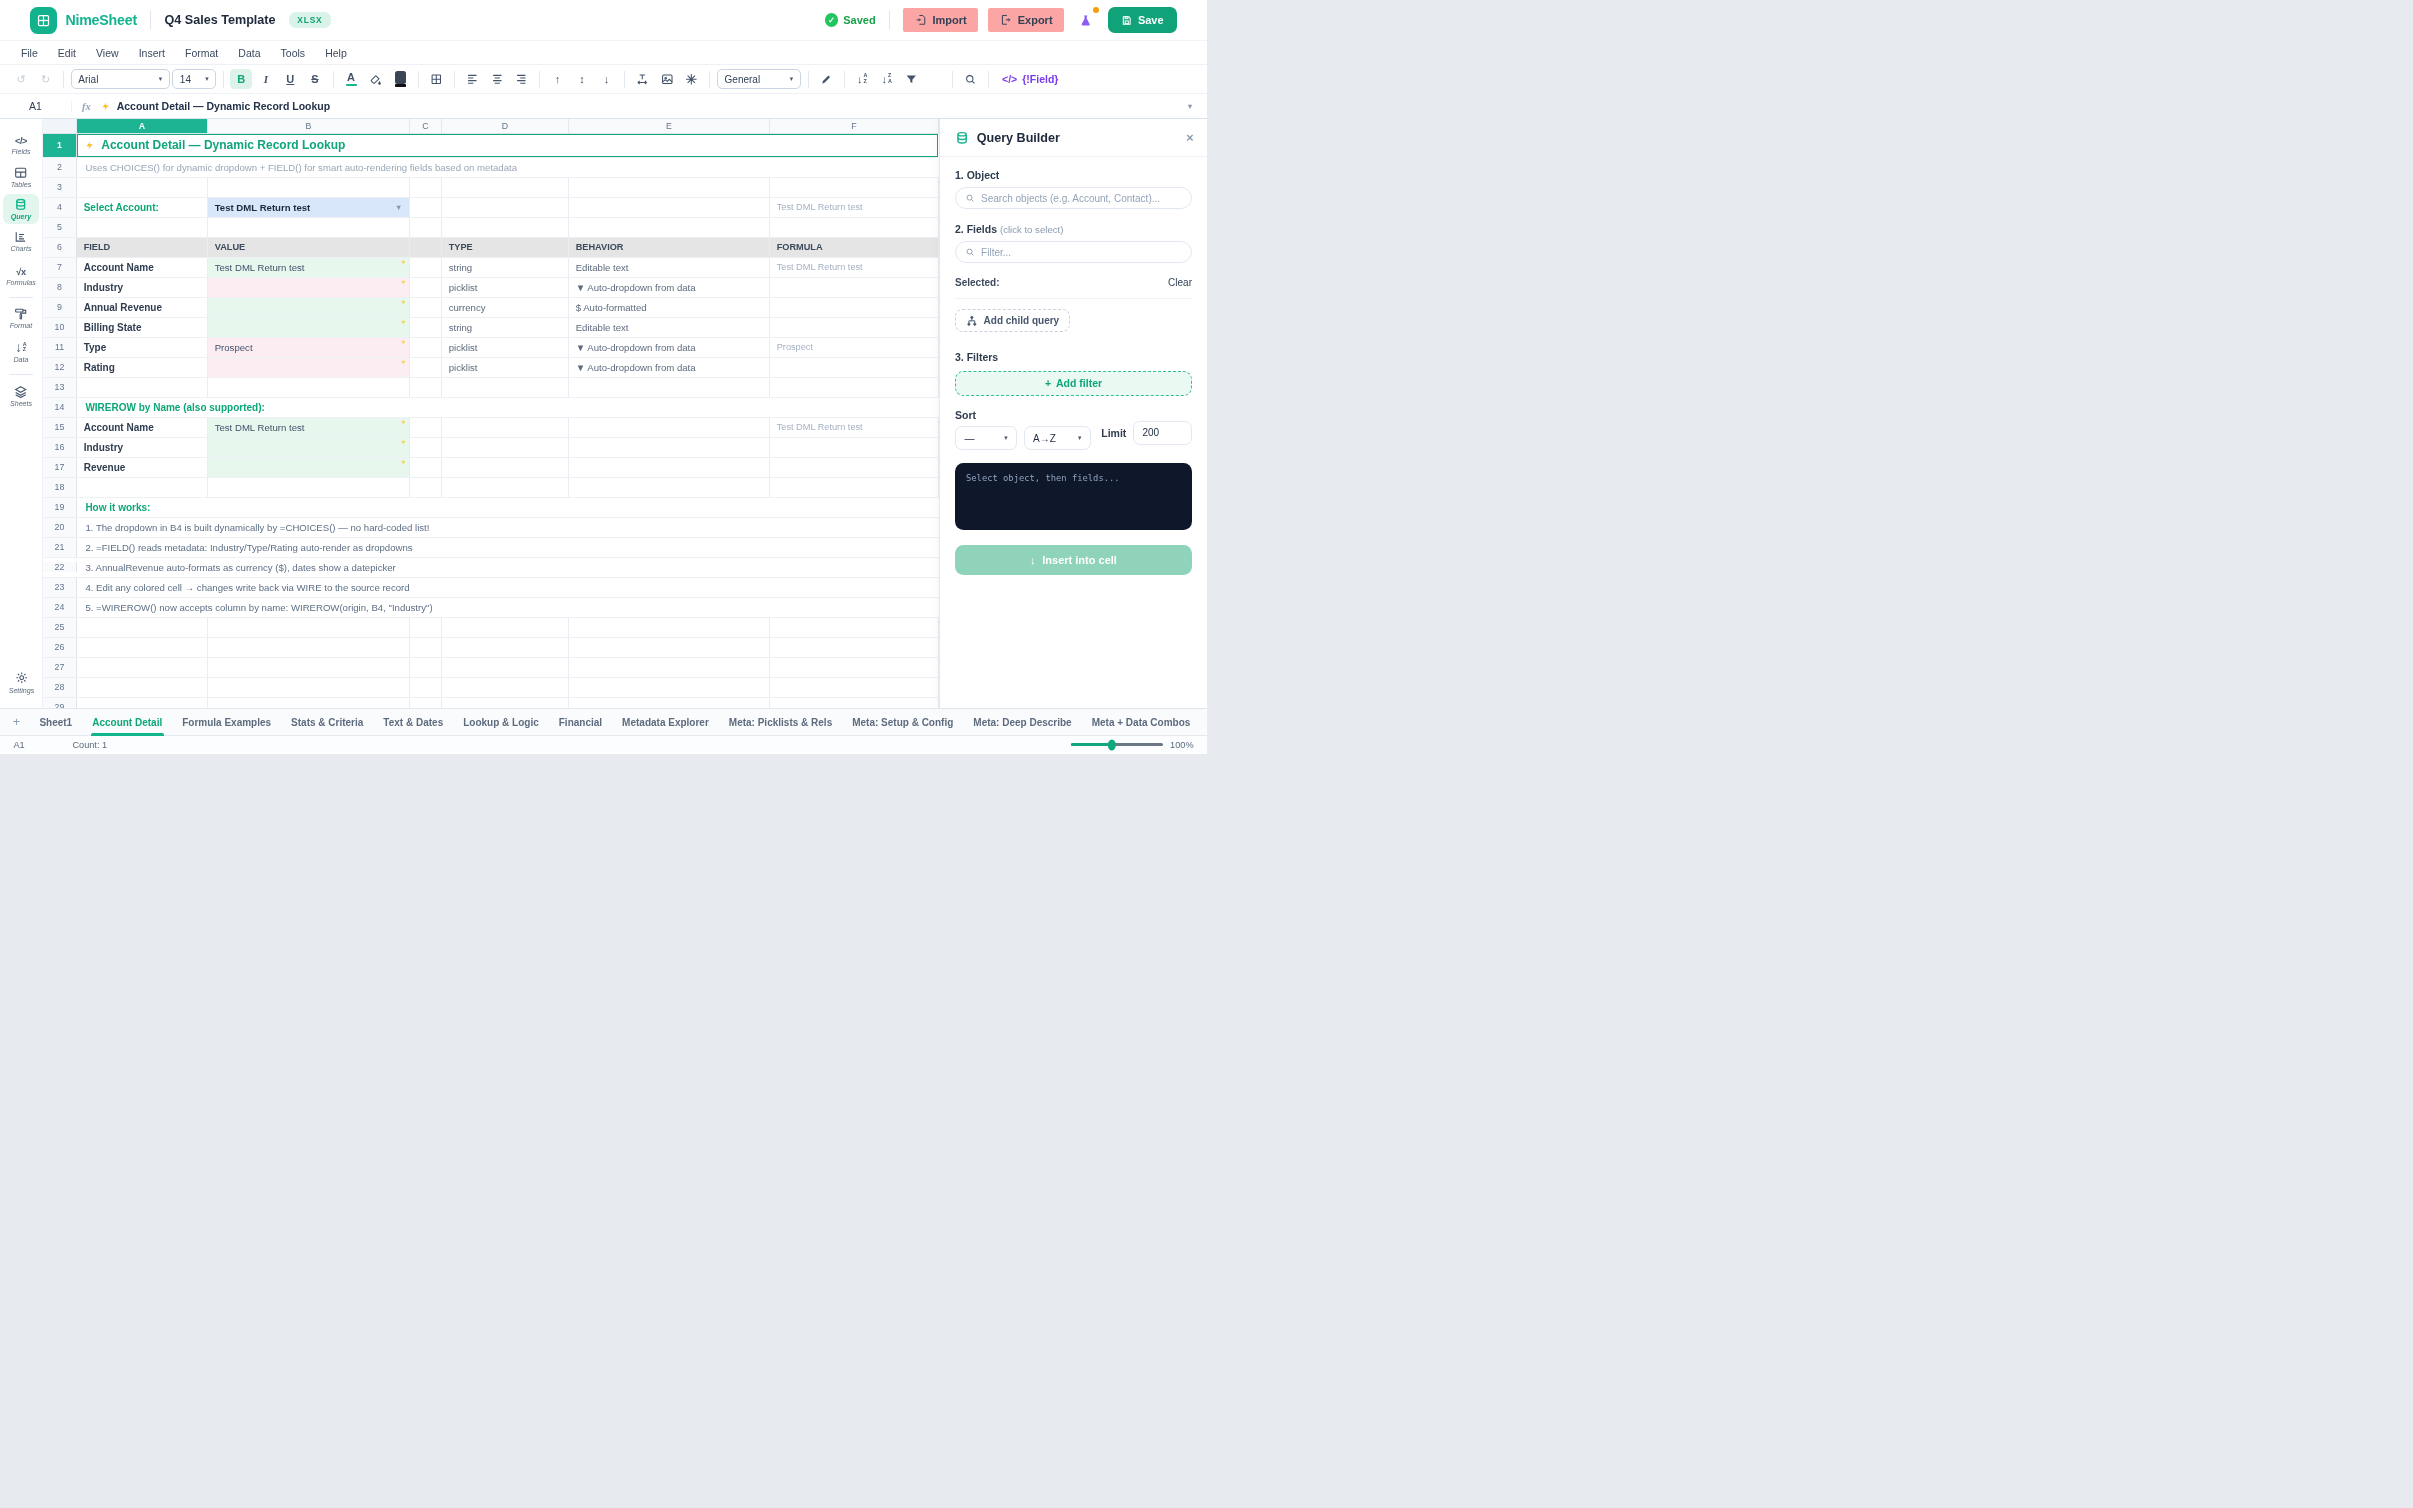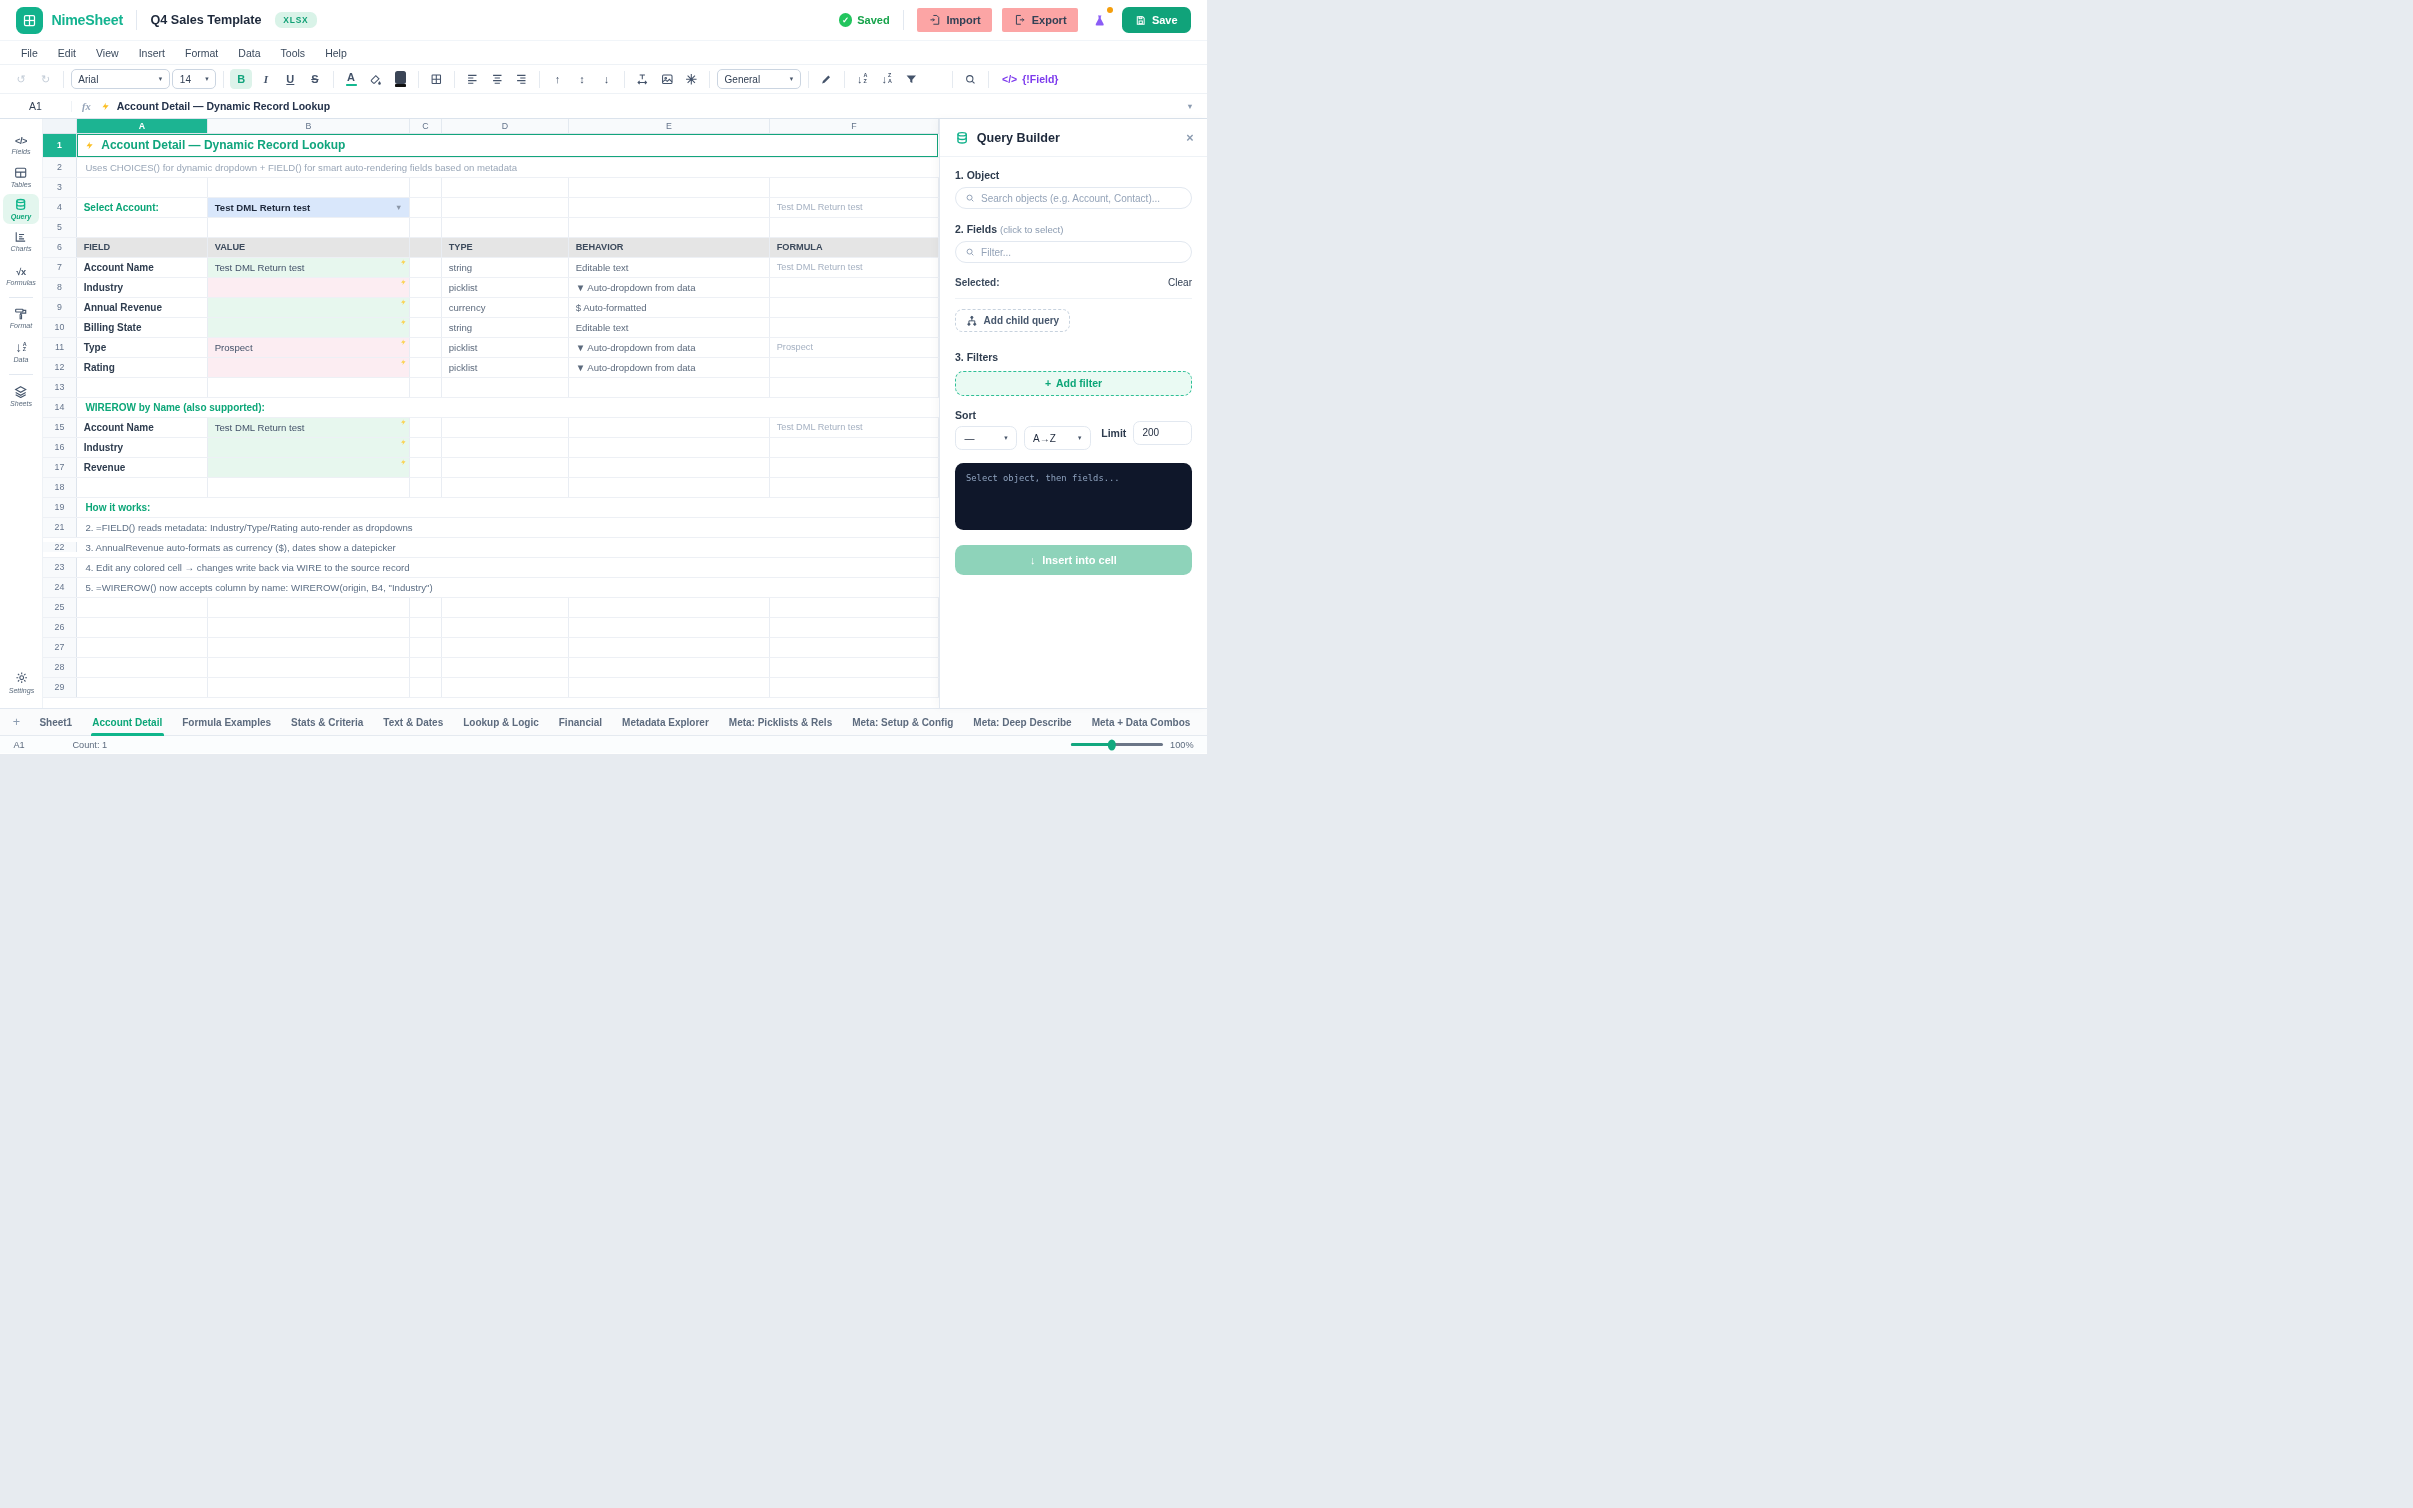--- a/index.html
+++ b/index.html
@@ -1,20 +1,20 @@
 <!DOCTYPE html>
 <html style="font-size:13.4px"><head>
 <meta charset="utf-8">
 <style>
   * { margin:0; padding:0; box-sizing:border-box; }
   body { font-family:"Liberation Sans", sans-serif; background:#e7ebf0; }
   .app { width:1207px; height:754px; background:#fff; position:relative; overflow:hidden; color:#334155; }
 
   
-  .topbar { height:40px; display:flex; align-items:center; padding:0 16px; background:#fff; }
+  .topbar { height:40px; display:flex; align-items:center; padding:0 30px; background:#fff; }
   .logo { width:27px; height:27px; border-radius:7.5px; background:#12b28c; display:flex; align-items:center; justify-content:center; }
   .brand { font-size:14.2px; font-weight:800; color:#14b390; margin-left:8.4px; letter-spacing:-0.2px; }
   .vdiv { width:0.8px; height:20px; background:#e2e8f0; margin:0 13.4px; }
   .doc-title { font-size:12.6px; font-weight:700; color:#1e293b; }
   .badge { margin-left:13.4px; background:#d9f3e8; color:#0e9f74; font-size:8.4px; font-weight:800; letter-spacing:0.8px; padding:3.4px 8.4px; border-radius:6.7px; }
   .topbar-right { margin-left:auto; display:flex; align-items:center; gap:10px; }
   .saved { display:flex; align-items:center; gap:5px; color:#16a34a; font-size:11px; font-weight:700; }
   .savedot { width:13.4px; height:13.4px; border-radius:50%; background:#22c55e; color:#fff; font-size:8.4px; display:flex; align-items:center; justify-content:center; }
   .tbtn { display:flex; align-items:center; gap:5.9px; background:#fca5a5; border-radius:2px; padding:5.9px 11.7px; font-size:11px; font-weight:700; color:#334155; cursor:pointer; }
   .flaskbtn { position:relative; padding:3.4px 5px; cursor:pointer; }
@@ -828,20 +828,26 @@
               <span></span>
             </div>
           </div>
           <div class="row" style="height: 20px;">
             <div class="rh">19</div>
             <div class="mcell c-glabel" style="width: 861px;">
               <span>How it works:</span>
             </div>
           </div>
           <div class="row" style="height: 20px;">
+            <div class="rh">20</div>
+            <div class="mcell c-note2" style="width: 861px;">
+              <span>1. The dropdown in B4 is built dynamically by =CHOICES() — no hard-coded list!</span>
+            </div>
+          </div>
+          <div class="row" style="height: 20px;">
             <div class="rh">21</div>
             <div class="mcell c-note2" style="width: 861px;">
               <span>2. =FIELD() reads metadata: Industry/Type/Rating auto-render as dropdowns</span>
             </div>
           </div>
           <div class="row" style="height: 20px; align-items: center;">
             <div class="rh">22</div>
             <div class="mcell c-note2" style="width: 861px;">
               <span>3. AnnualRevenue auto-formats as currency ($), dates show a datepicker</span>
             </div>

